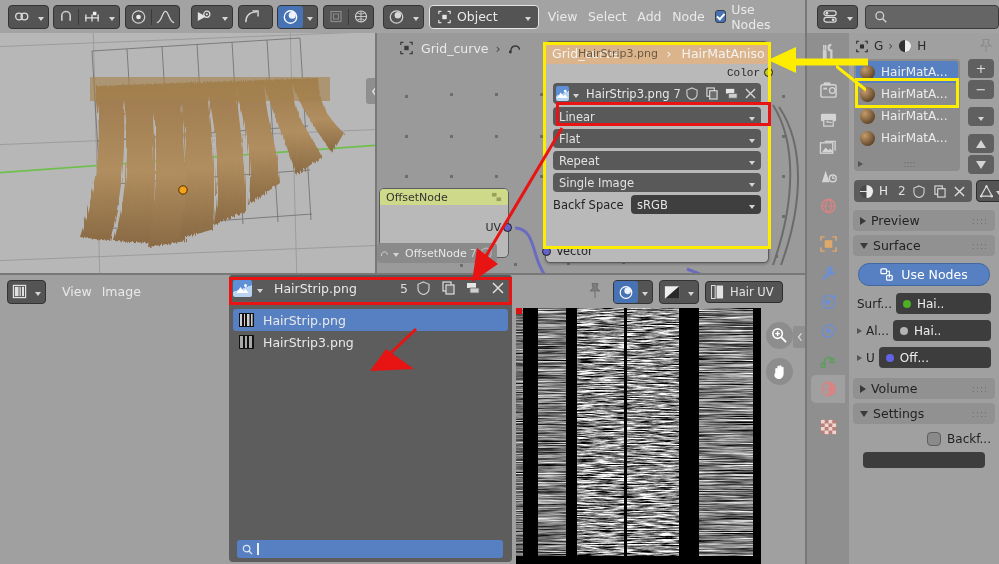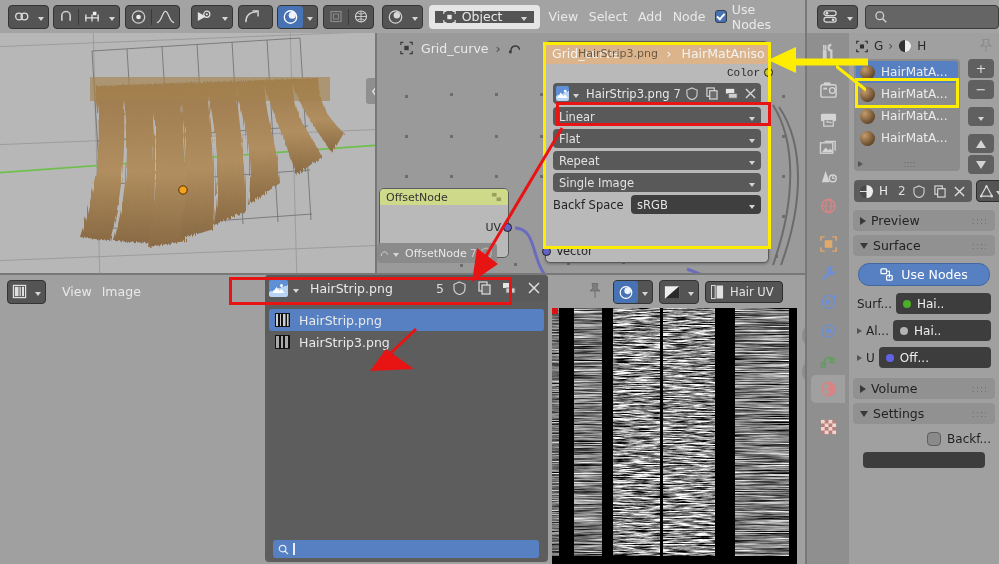--- a/index.html
+++ b/index.html
@@ -42,21 +42,21 @@
   .hdr-group > * { height: 22px; display: flex; align-items: center; justify-content: center; }
   .hdr-sep { width: 1px; height: 16px; background: #3a3a3a; }
   .hdr-btn { padding: 0 4px; }
   .hdr-btn.on { background: #4772b3; border-radius: 3px; }
   .hdr-btn.dim { opacity: .45; }
 
   #topbar .sp { width: 9px; }
 
   .sel-box {
     display: flex; align-items: center; gap: 5px;
-    background: #545454; border: 6px solid #e5e5e5; border-radius: 4px;
+    background: #545454; border: 1px solid #e5e5e5; border-radius: 4px;
     height: 24px; padding: 0 7px;
   }
 
   .checkbox {
     width: 13px; height: 13px; border-radius: 3px; background: #4772b3;
     display: flex; align-items: center; justify-content: center;
     border: 1px solid #38404d;
   }
   .checkbox::after {
     content: ""; width: 3px; height: 6px; border: solid #fff;
@@ -168,21 +168,21 @@
 
   
   #imgeditor {
     position: absolute; left: 0; top: 275px; width: 807px; height: 289px;
     background: #a0a0a0;
   }
   #ie-header {
     position: absolute; left: 0; top: 0; width: 807px; height: 33px;
     display: flex; align-items: center; padding-left: 7px; gap: 10px;
   }
-  #ie-body { position: absolute; left: 0; top: 33px; width: 807px; height: 256px; margin-left: 36px; }
+  #ie-body { position: absolute; left: 0; top: 33px; width: 807px; height: 256px; }
   #ie-leftpane { position: absolute; left: 0; top: 0; width: 228px; height: 256px; background: #a0a0a0; }
 
   
   #img-popup {
     position: absolute; left: 229px; top: -33px; width: 283px; height: 287px;
     background: #5d5d5d; border-radius: 4px;
   }
   #img-popup-bar {
     position: absolute; left: 0; top: 0; width: 283px; height: 26px;
     background: #5a5a5a; border-radius: 4px 4px 0 0;

